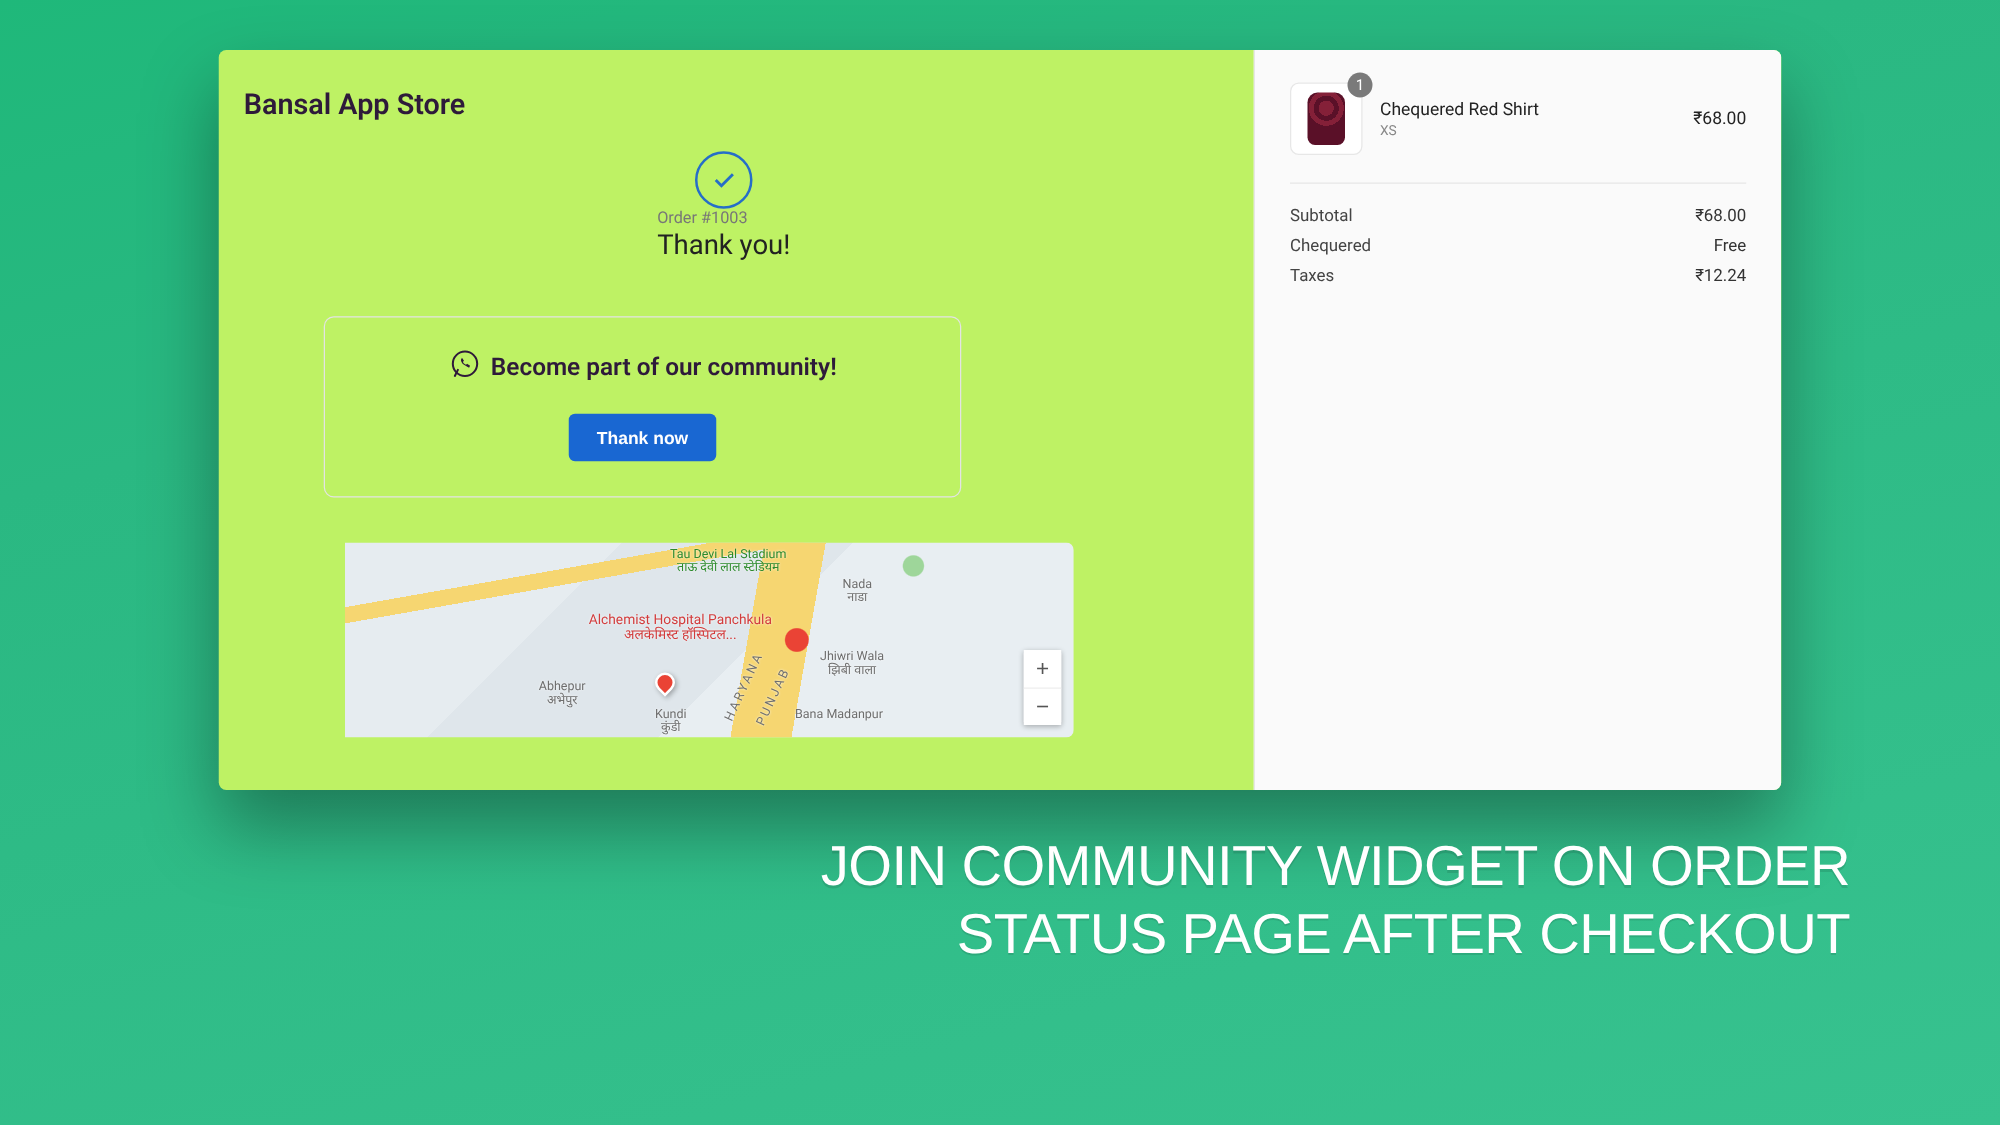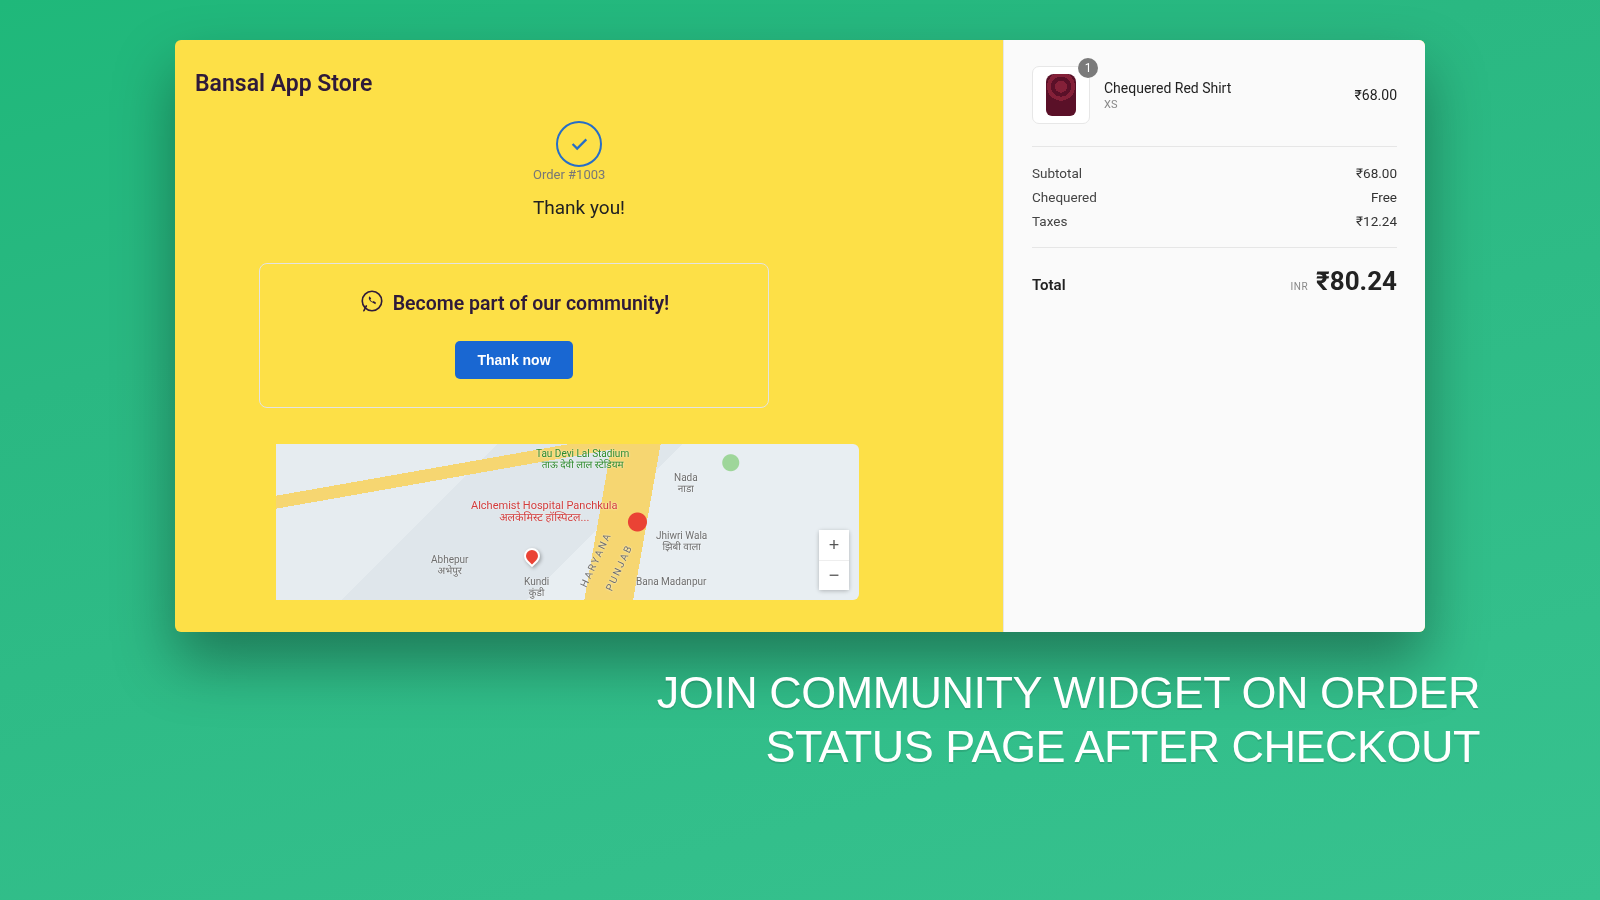--- a/index.html
+++ b/index.html
@@ -5,21 +5,21 @@
   * { box-sizing: border-box; margin: 0; padding: 0; }
   html, body { width: 1600px; height: 900px; overflow: hidden; }
   body {
     font-family: -apple-system, BlinkMacSystemFont, "Segoe UI", Roboto, Helvetica, Arial, sans-serif;
     background: linear-gradient(165deg, #1fb87a 0%, #2ab882 30%, #37c28f 100%);
   }
   .stage {
     position: absolute;
     left: 175px; top: 40px;
     width: 1250px; height: 592px;
-    background: #fde047;
+    background: #bef264;
     border-radius: 6px;
     box-shadow: 0 30px 60px rgba(0,0,0,.35);
     overflow: hidden;
     display: flex;
   }
   .left {
     flex: 1;
     padding: 20px 40px 0 20px;
     position: relative;
   }
@@ -45,21 +45,21 @@
   }
   .check-circle {
     width: 46px; height: 46px;
     border: 2px solid #266ec8;
     border-radius: 50%;
     display: flex; align-items: center; justify-content: center;
     flex-shrink: 0;
   }
   .check-circle svg { width: 22px; height: 22px; stroke: #266ec8; stroke-width: 2.5; fill: none; }
   .order-text .order-num { font-size: 13px; color: #777; }
-  .order-text .thank { font-size: 19px; color: #222; margin-top: 14px; }
+  .order-text .thank { font-size: 22px; color: #222; margin-top: 2px; }
 
   .community-card {
     margin: 44px 0 0 64px;
     width: 510px;
     border: 1px solid #e3e3e3;
     border-radius: 8px;
     padding: 24px 46px 28px;
     text-align: center;
   }
   .community-card .title {
@@ -260,26 +260,20 @@
         <span>₹68.00</span>
       </div>
       <div class="tot-row">
         <span class="tot-label">Chequered</span>
         <span>Free</span>
       </div>
       <div class="tot-row">
         <span class="tot-label">Taxes</span>
         <span>₹12.24</span>
       </div>
-      <div class="grand">
-        <span class="lbl">Total</span>
-        <span>
-          <span class="cur">INR</span><span class="val">₹80.24</span>
-        </span>
-      </div>
     </div>
   </div>
 </div>
 
 <div class="caption">
   <span>JOIN COMMUNITY WIDGET ON ORDER</span><br>
   <span>STATUS PAGE AFTER CHECKOUT</span>
 </div>
 
 </body></html>

